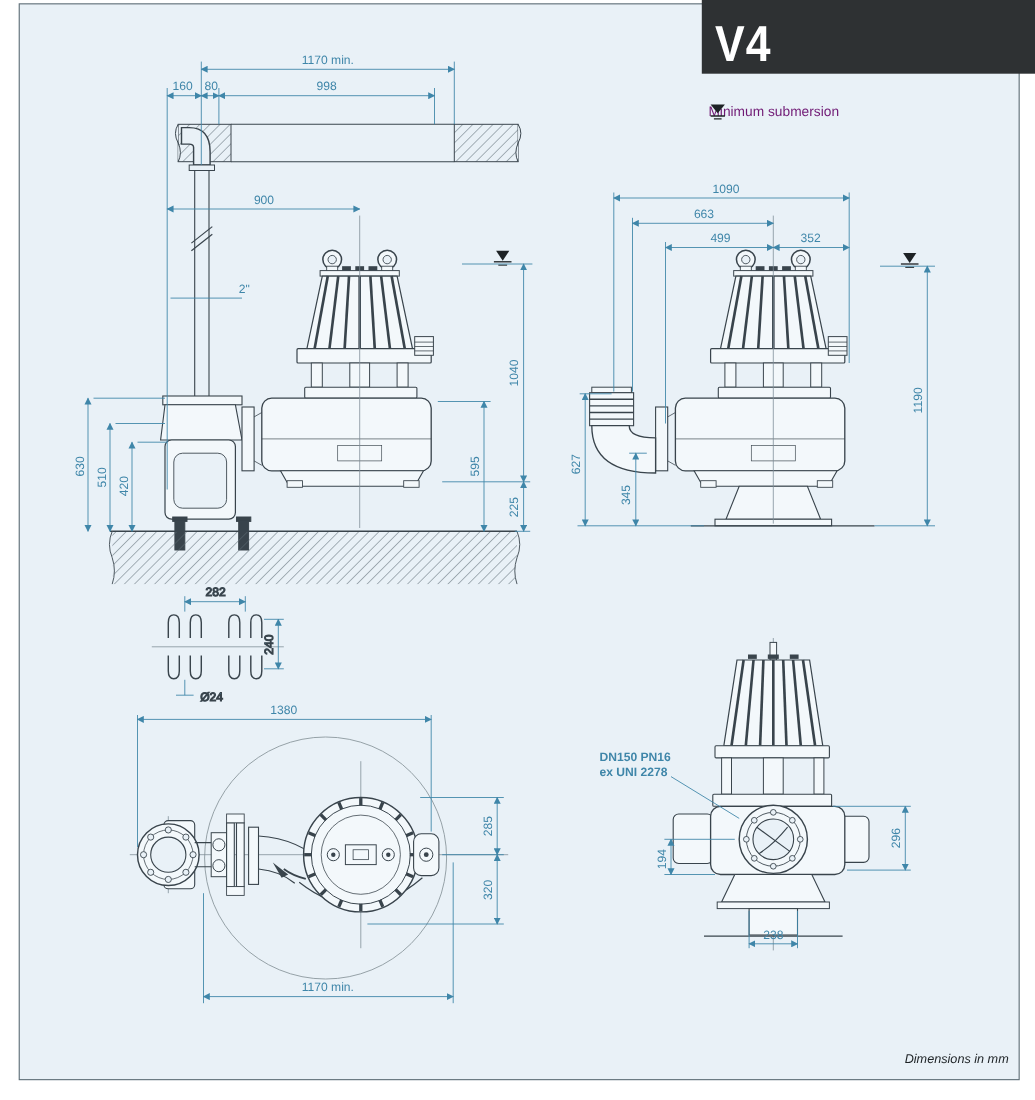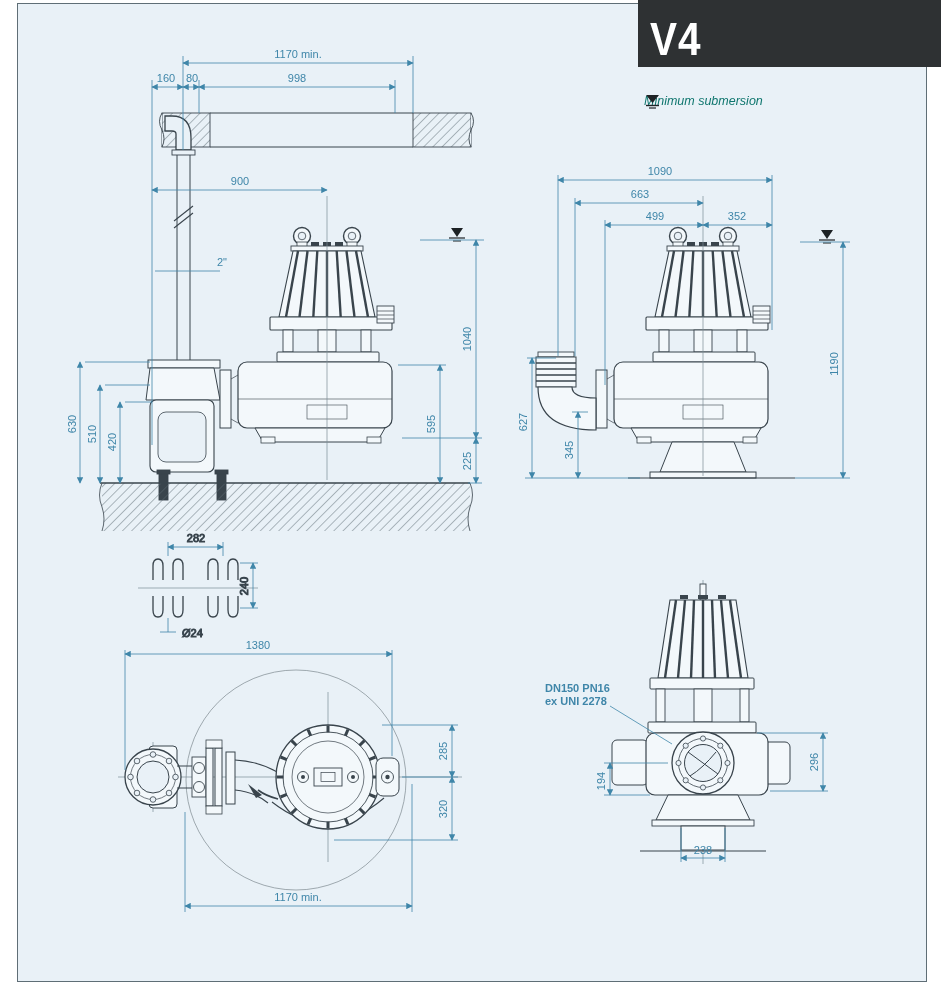--- a/index.html
+++ b/index.html
@@ -4,21 +4,21 @@
 <style>
   html,body{margin:0;padding:0;background:#ffffff;}
   #stage{position:relative;width:941px;height:1000px;background:#ffffff;overflow:hidden;
          font-family:"Liberation Sans",sans-serif;}
   #panel{position:absolute;left:17px;top:3px;width:910px;height:979px;
          background:#e9f1f7;border:1px solid #5f6e76;box-sizing:border-box;}
   #v4box{position:absolute;left:638px;top:0px;width:303px;height:67px;background:#2e3133;}
   #v4box .t{position:absolute;left:12px;top:12px;color:#ffffff;font-weight:bold;
             font-size:46px;letter-spacing:1px;transform:scaleX(0.88);transform-origin:left;}
   #legend{position:absolute;left:644px;top:94px;display:flex;align-items:center;gap:9px;}
-  #legend .txt{font-style:italic;font-size:12.5px;color:#0f766e;}
+  #legend .txt{font-size:12.5px;color:#701a75;}
   #footnote{position:absolute;left:17px;top:957px;width:900px;text-align:right;
             font-style:italic;font-size:11.5px;color:#1d2225;}
   svg{position:absolute;left:0;top:0;}
   text{font-family:"Liberation Sans",sans-serif;}
   .dimtxt{fill:#3f86a9;font-size:11px;}
   .callout{fill:#3f86a9;font-size:11px;font-weight:bold;}
 </style>
 </head>
 <body>
 
@@ -385,13 +385,14 @@
 
   <div id="legend">
     <svg width="17" height="15" viewBox="0 0 17 15">
       <polygon points="2,1 15,1 8.5,9" fill="#1d2225"></polygon>
       <line x1="2" y1="11.5" x2="15" y2="11.5" stroke="#1d2225" stroke-width="1.4"></line>
       <line x1="5" y1="14" x2="12" y2="14" stroke="#1d2225" stroke-width="1.2"></line>
     </svg>
     <span class="txt">Minimum submersion</span>
   </div>
 
+  <div id="footnote">Dimensions in mm</div>
 </div>
 
 </body></html>

